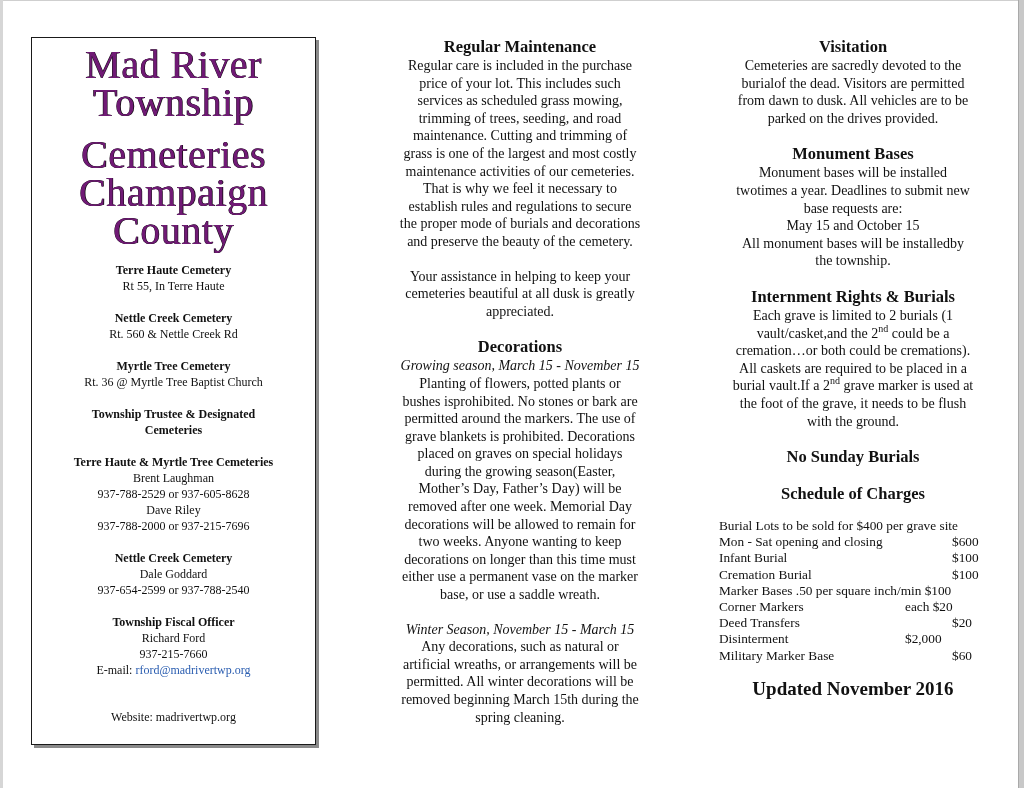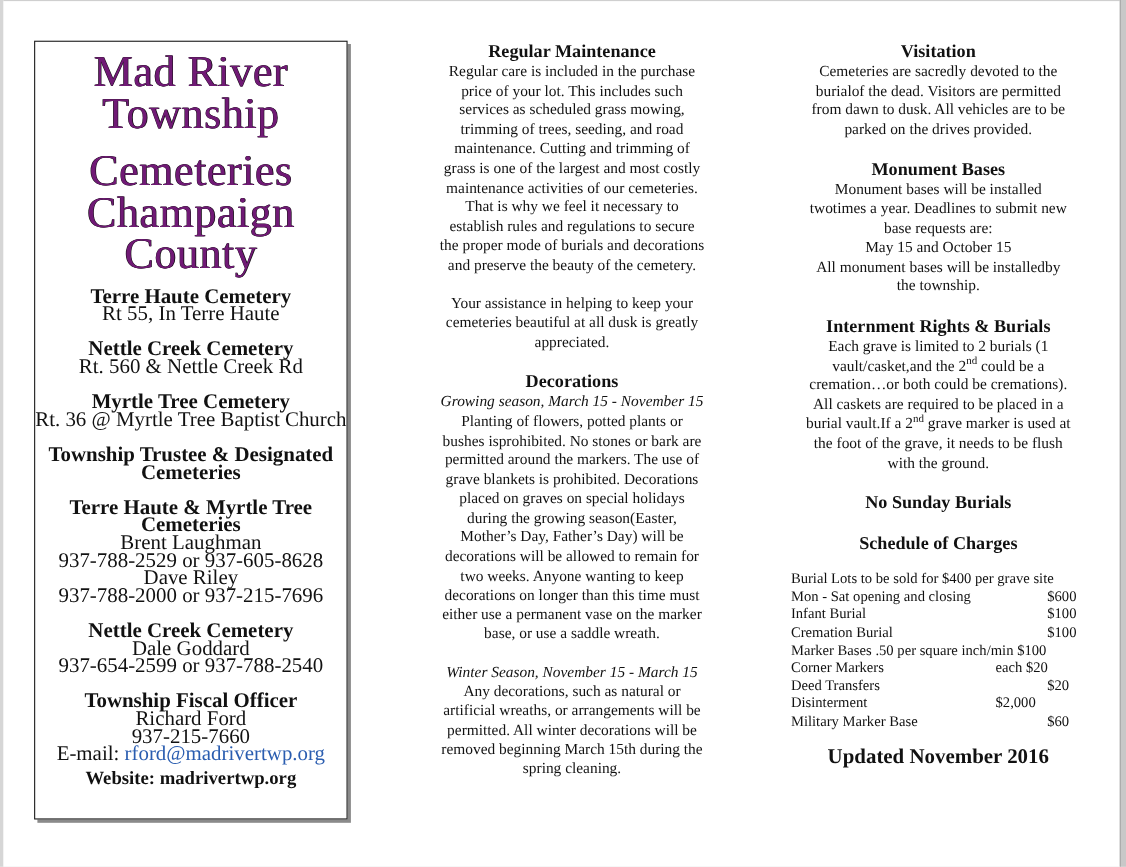--- a/index.html
+++ b/index.html
@@ -32,26 +32,26 @@
     font-family: "Liberation Serif", "DejaVu Serif", serif;
     font-weight: normal;
     font-size: 40px;
     line-height: 38px;
     letter-spacing: 0.5px;
     color: #701a75;
     text-shadow: 0.6px 0 0 #0d0d0d, -0.3px 0 0 #0d0d0d;
   }
   .t1 { margin-top: 8px; }
   .t2 { margin-top: 14px; }
-  .contact-block { font-size: 19px; line-height: 16px; }
+  .contact-block { font-size: 12px; line-height: 16px; }
   .contact-block .h { font-weight: bold; }
   .gap { height: 16px; }
   .first-block { margin-top: 12px; }
   .email-link { color: #2a5db0; }
-  .website { font-weight: bold; font-size: 17px; margin-top: 3px; line-height: 22px; }
+  .website { font-weight: normal; font-size: 12px; margin-top: 28px; line-height: 22px; }
 
   
   .col {
     position: absolute; top: 37px; text-align: center;
     font-size: 14px; line-height: 17.6px;
   }
   .col2 { left: 372px; width: 296px; }
   .col3 { left: 712px; width: 282px; }
   .sec-title { font-weight: bold; font-size: 16.5px; line-height: 20px; }
   .italic { font-style: italic; }
@@ -139,20 +139,21 @@
   <div class="sec-title">Decorations</div>
   <div class="italic">Growing season, March 15 - November 15</div>
   <div>
     <div>Planting of flowers, potted plants or</div>
     <div>bushes isprohibited. No stones or bark are</div>
     <div>permitted around the markers. The use of</div>
     <div>grave blankets is prohibited. Decorations</div>
     <div>placed on graves on special holidays</div>
     <div>during the growing season(Easter,</div>
     <div>Mother’s Day, Father’s Day) will be</div>
+    <div>removed after one week. Memorial Day</div>
     <div>decorations will be allowed to remain for</div>
     <div>two weeks. Anyone wanting to keep</div>
     <div>decorations on longer than this time must</div>
     <div>either use a permanent vase on the marker</div>
     <div>base, or use a saddle wreath.</div>
   </div>
   <div class="para-gap"></div>
   <div class="italic">Winter Season, November 15 - March 15</div>
   <div>
     <div>Any decorations, such as natural or</div>

